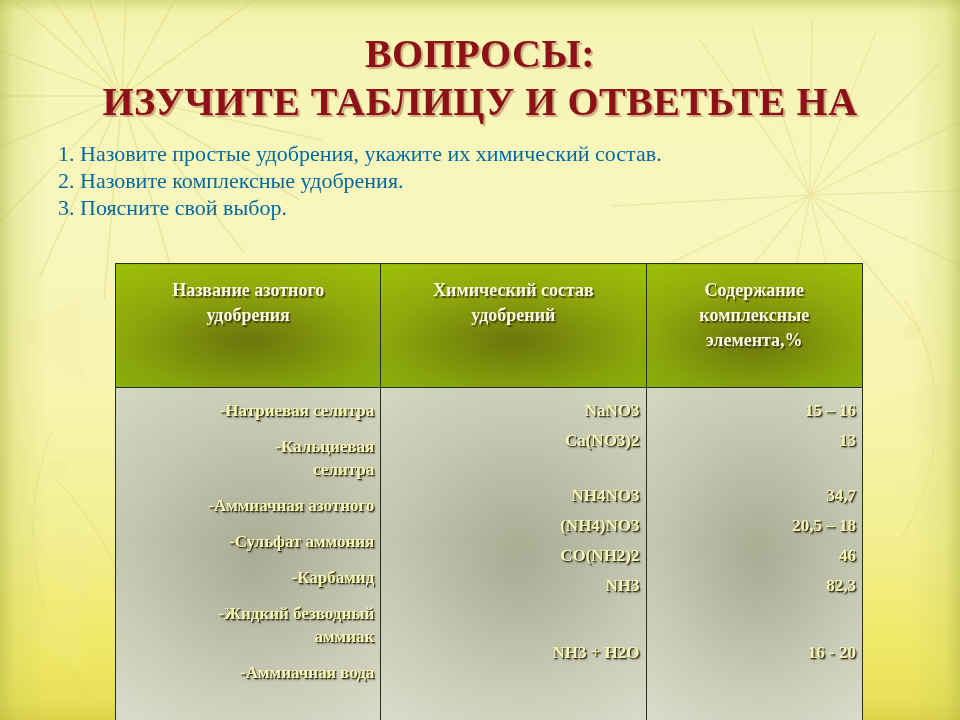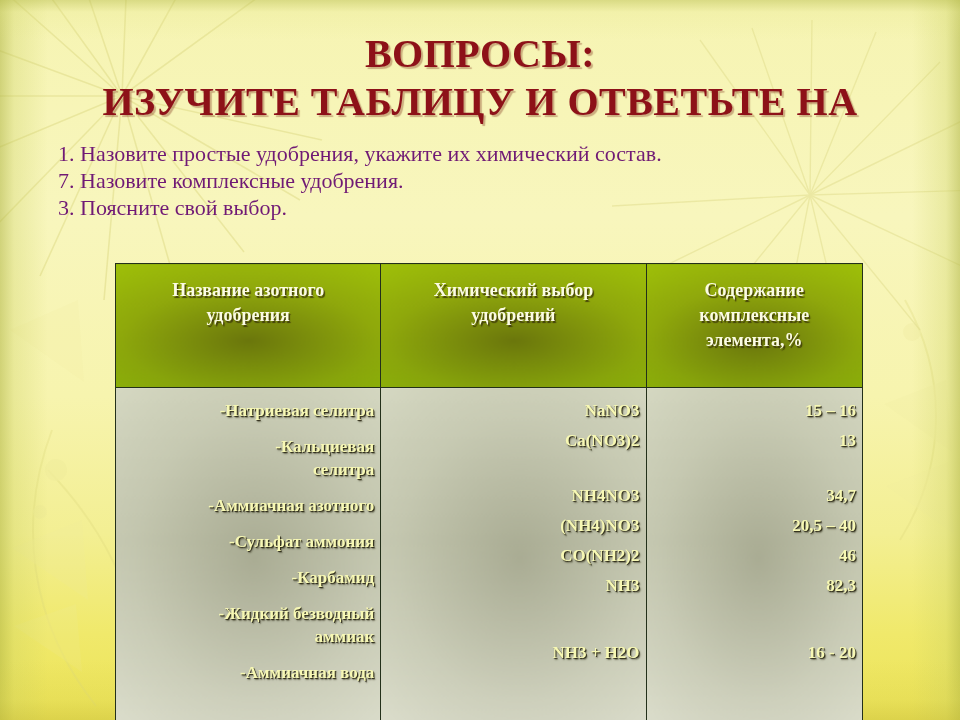--- a/index.html
+++ b/index.html
@@ -104,21 +104,21 @@
   .questions {
     position: absolute;
     left: 58px;
     top: 140px;
     z-index: 5;
   }
   .q-item {
     font-family: "Liberation Serif", "DejaVu Serif", serif;
     font-size: 22px;
     line-height: 27px;
-    color: #701a75;
+    color: #0369a1;
     white-space: nowrap;
   }
 
   
   .fert-table {
     position: absolute;
     left: 115px;
     top: 223px;
     width: 748px;
     height: 467px;
@@ -277,35 +277,35 @@
   <div class="bg-edges"></div>
   <div class="bg-edges-v"></div>
 
   <div class="title-block">
     <div class="title-line">ВОПРОСЫ:</div>
     <div class="title-line">ИЗУЧИТЕ ТАБЛИЦУ И ОТВЕТЬТЕ НА</div>
   </div>
 
   <div class="questions">
     <div class="q-item">1. Назовите простые удобрения, укажите их химический состав.</div>
-    <div class="q-item">7. Назовите комплексные удобрения.</div>
+    <div class="q-item">2. Назовите комплексные удобрения.</div>
     <div class="q-item">3. Поясните свой выбор.</div>
   </div>
 
   <div class="fert-table">
 
     <div class="trow head-row">
 
       <div class="cell col-1">
         <div class="head-text">Название азотного</div>
         <div class="head-text">удобрения</div>
       </div>
 
       <div class="cell col-2">
-        <div class="head-text">Химический выбор</div>
+        <div class="head-text">Химический состав</div>
         <div class="head-text">удобрений</div>
       </div>
 
       <div class="cell col-3">
         <div class="head-text">Содержание</div>
         <div class="head-text">комплексные</div>
         <div class="head-text">элемента,%</div>
       </div>
     </div>
 
@@ -335,21 +335,21 @@
           <div class="cell-line biggap">NH3</div>
           <div class="cell-line">NH3 + H2O</div>
         </div>
       </div>
 
       <div class="cell col-3">
         <div class="cell-lines">
           <div class="cell-line">15 – 16</div>
           <div class="cell-line gap">13</div>
           <div class="cell-line">34,7</div>
-          <div class="cell-line">20,5 – 40</div>
+          <div class="cell-line">20,5 – 18</div>
           <div class="cell-line">46</div>
           <div class="cell-line biggap">82,3</div>
           <div class="cell-line">16 - 20</div>
         </div>
       </div>
 
     </div>
   </div>
 
 </div>

